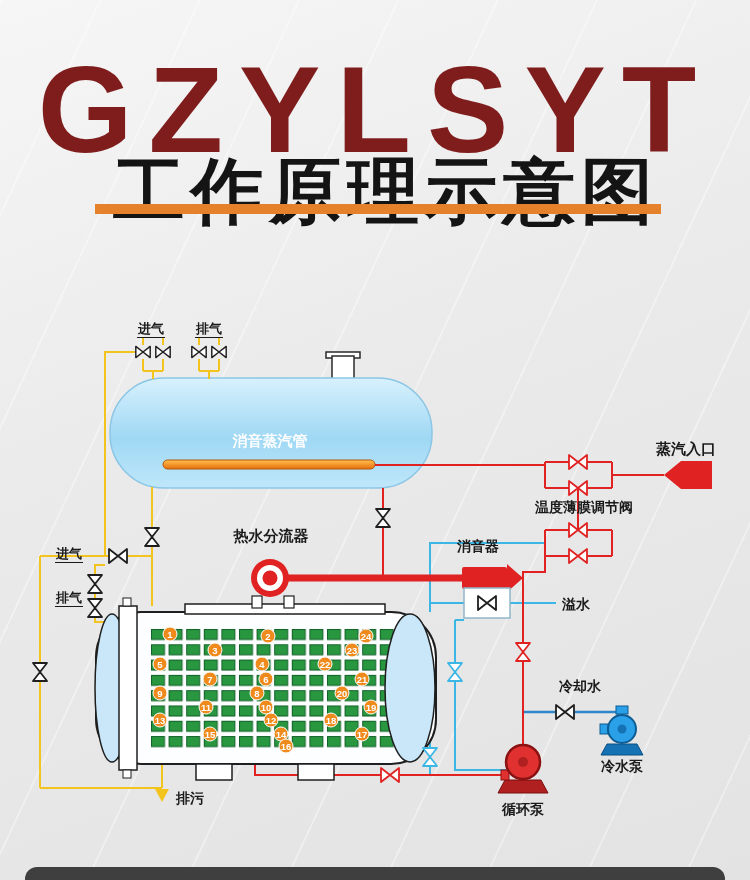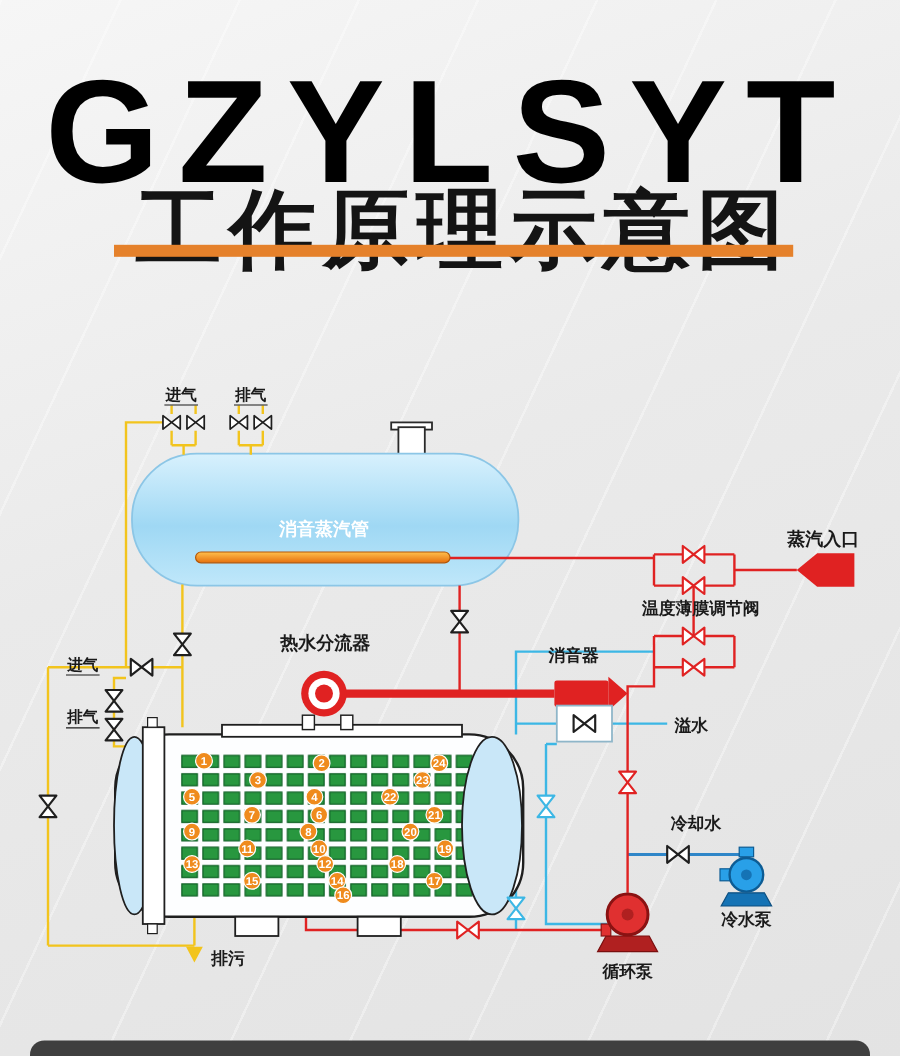--- a/index.html
+++ b/index.html
@@ -5,21 +5,21 @@
   html,body{margin:0;padding:0;}
   body{
     width:750px;height:880px;overflow:hidden;position:relative;
     font-family:"Liberation Sans","DejaVu Sans",sans-serif;
     background:
       repeating-linear-gradient(115deg, rgba(255,255,255,.35) 0 2px, rgba(255,255,255,0) 2px 90px),
       linear-gradient(160deg,#f6f6f6 0%,#eaeaea 45%,#e3e3e3 100%);
   }
   .watermark{
     position:absolute;top:40px;left:50%;transform:translateX(-50%);
-    font-size:122px;font-weight:bold;color:#000000;letter-spacing:16px;
+    font-size:122px;font-weight:bold;color:#7f1d1d;letter-spacing:16px;
     white-space:nowrap;z-index:1;user-select:none;
   }
   .title{
     position:absolute;top:126px;left:95px;margin:18px;z-index:3;
     font-size:72px;font-weight:900;color:#141414;letter-spacing:6px;white-space:nowrap;
   }
   .title-underline{
     position:absolute;top:204px;left:95px;width:566px;height:10px;
     background:#e5812b;z-index:3;
   }

